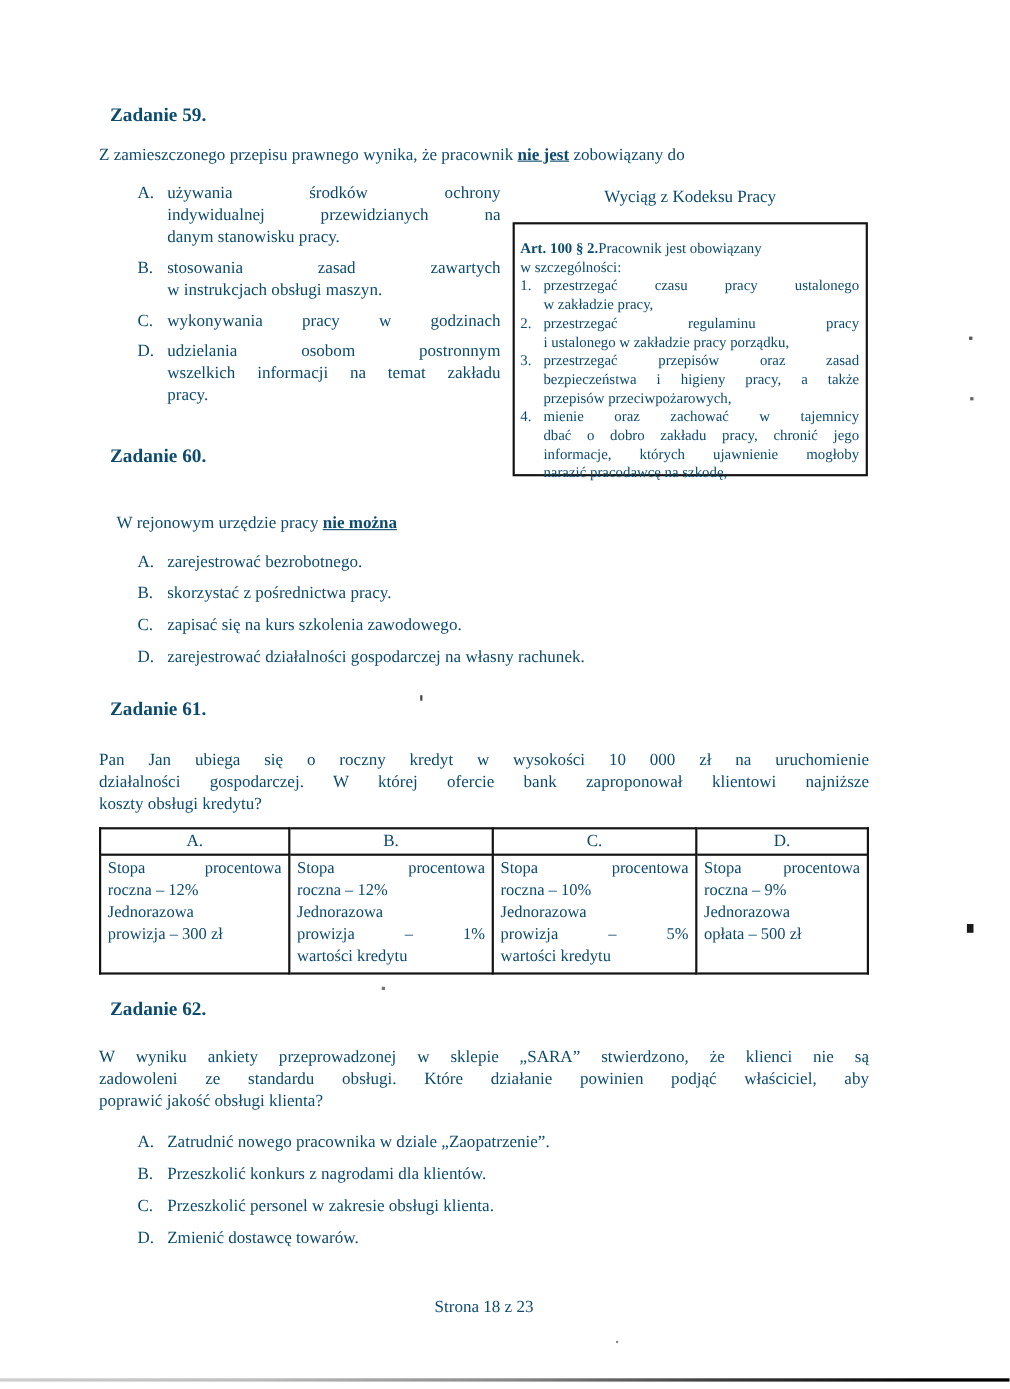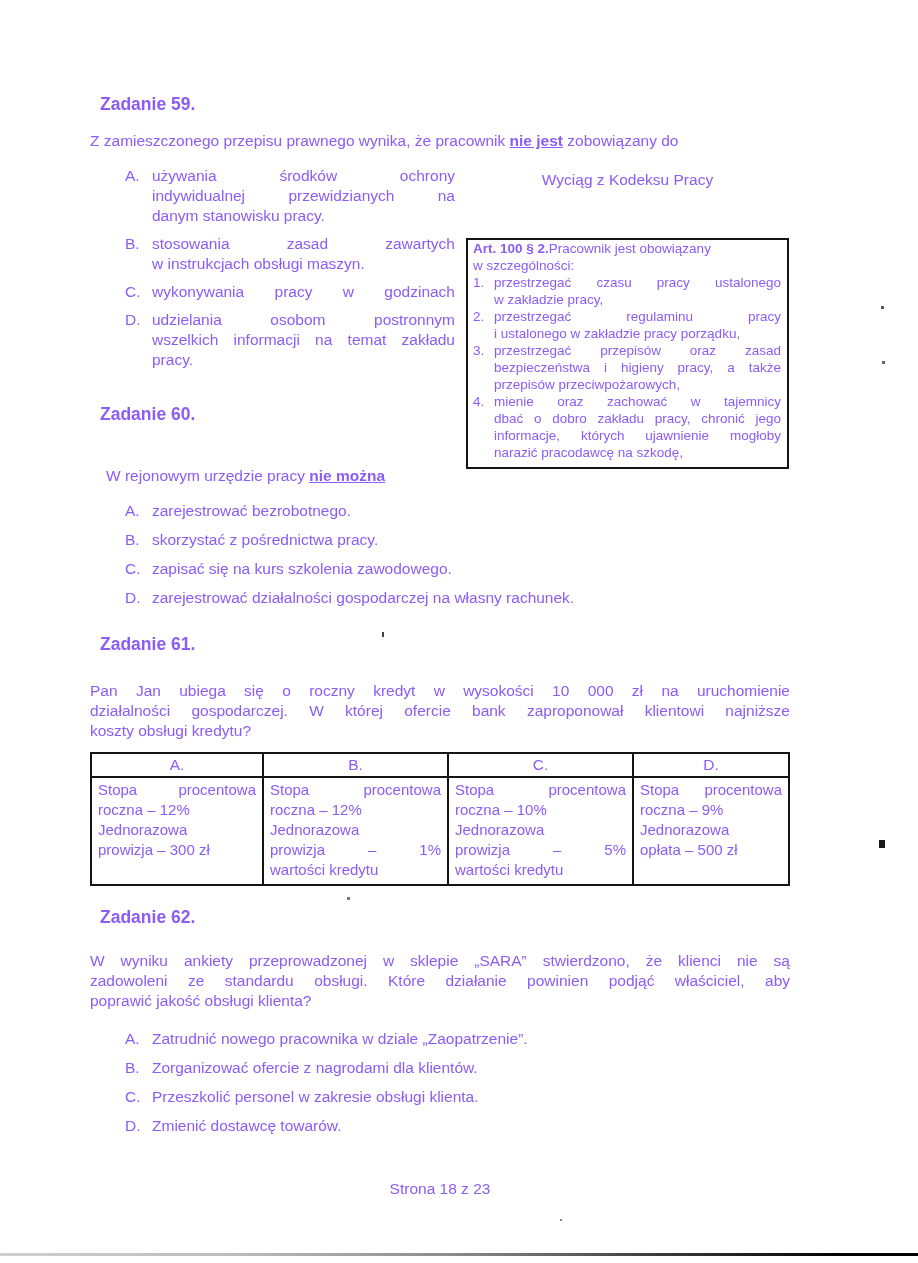--- a/index.html
+++ b/index.html
@@ -1,32 +1,32 @@
 <!DOCTYPE html>
 <html><head>
 <meta charset="utf-8">
 <style>
   html,body { margin:0; padding:0; background:#ffffff; }
   .page {
     position:relative; width:918px; height:1263px; background:#ffffff;
-    font-family:Liberation Sans, sans-serif; color:#8b5cf6; overflow:hidden;
+    font-family:Liberation Serif, serif; color:#0c4a6e; overflow:hidden;
   }
   .abs { position:absolute; }
   .h  { font-weight:bold; font-size:17.5px; line-height:20px; }
   .t  { font-size:15.5px; line-height:20px; }
   .emph { font-weight:bold; text-decoration:underline; }
   .ln { min-height:20px; }
   .jl { text-align:justify; text-align-last:justify; }
   .opt { display:flex; margin-bottom:8px; }
   .letter { width:27px; flex:none; }
   .optlines { width:303px; }
   .caption { font-size:15.5px; text-align:center; }
   .kodeks-box {
     border:2px solid #141414; width:323px; height:231px; box-sizing:border-box;
-    padding:0 6px 3px 5px; font-size:13.5px; line-height:17px;margin-top:36px;
+    padding:13px 6px 3px 5px; font-size:13.5px; line-height:17px;
   }
   .kodeks-box .ln { min-height:17px; }
   .xitem { display:flex; }
   .xnum { width:21px; flex:none; }
   .xlines { flex:1; }
   table.offers { border-collapse:collapse; table-layout:fixed; width:698px; }
   table.offers th, table.offers td { border:2px solid #141414; }
   table.offers th {
     font-weight:normal; font-size:15.5px; height:22px; text-align:center;
     padding:0; line-height:22px;
@@ -202,21 +202,21 @@
     <div class="ln jl">zadowoleni ze standardu obsługi. Które działanie powinien podjąć właściciel, aby</div>
     <div class="ln">poprawić jakość obsługi klienta?</div>
   </div>
 
   <div class="abs t opt" style="left:125px; top:1029px; width:640px;">
     <div class="letter">A.</div>
     <div>Zatrudnić nowego pracownika w dziale „Zaopatrzenie”.</div>
   </div>
   <div class="abs t opt" style="left:125px; top:1058px; width:640px;">
     <div class="letter">B.</div>
-    <div>Zorganizować ofercie z nagrodami dla klientów.</div>
+    <div>Przeszkolić konkurs z nagrodami dla klientów.</div>
   </div>
   <div class="abs t opt" style="left:125px; top:1087px; width:640px;">
     <div class="letter">C.</div>
     <div>Przeszkolić personel w zakresie obsługi klienta.</div>
   </div>
   <div class="abs t opt" style="left:125px; top:1116px; width:640px;">
     <div class="letter">D.</div>
     <div>Zmienić dostawcę towarów.</div>
   </div>
 

